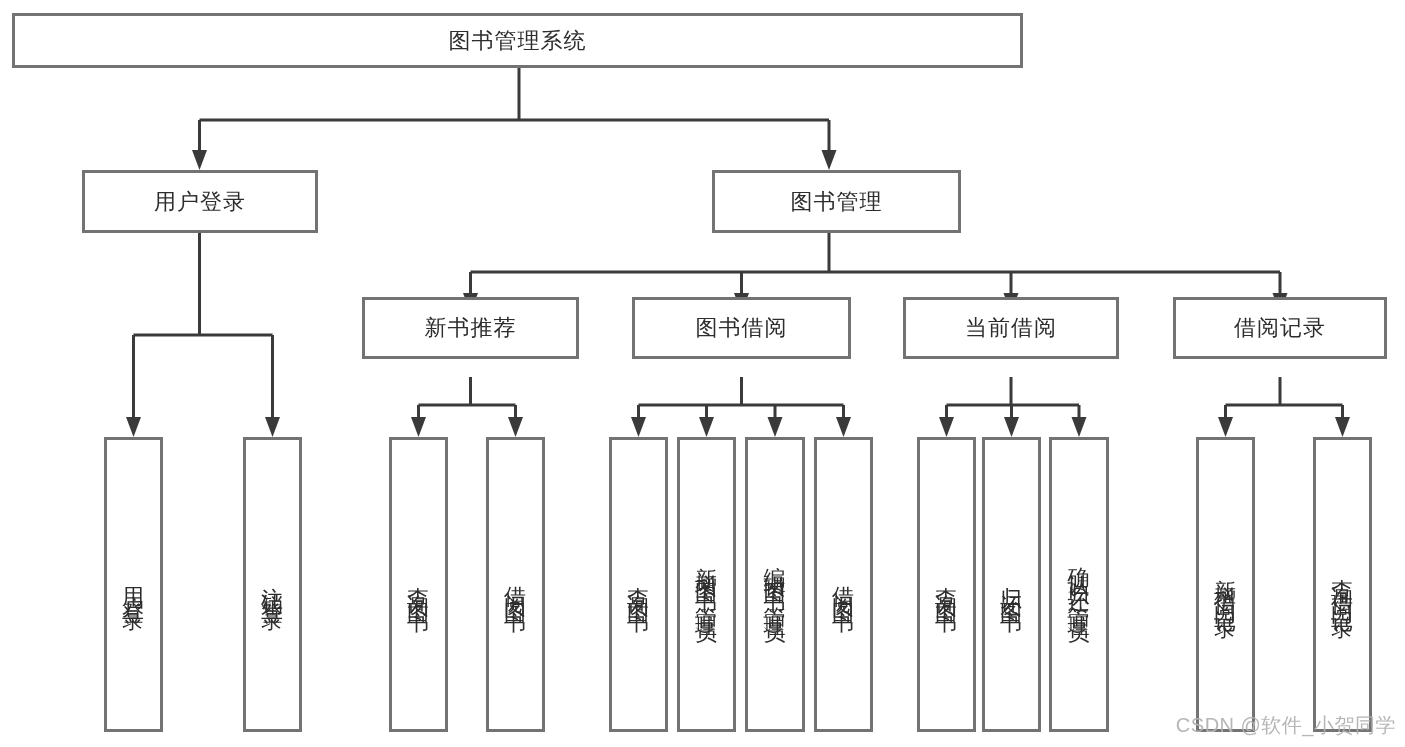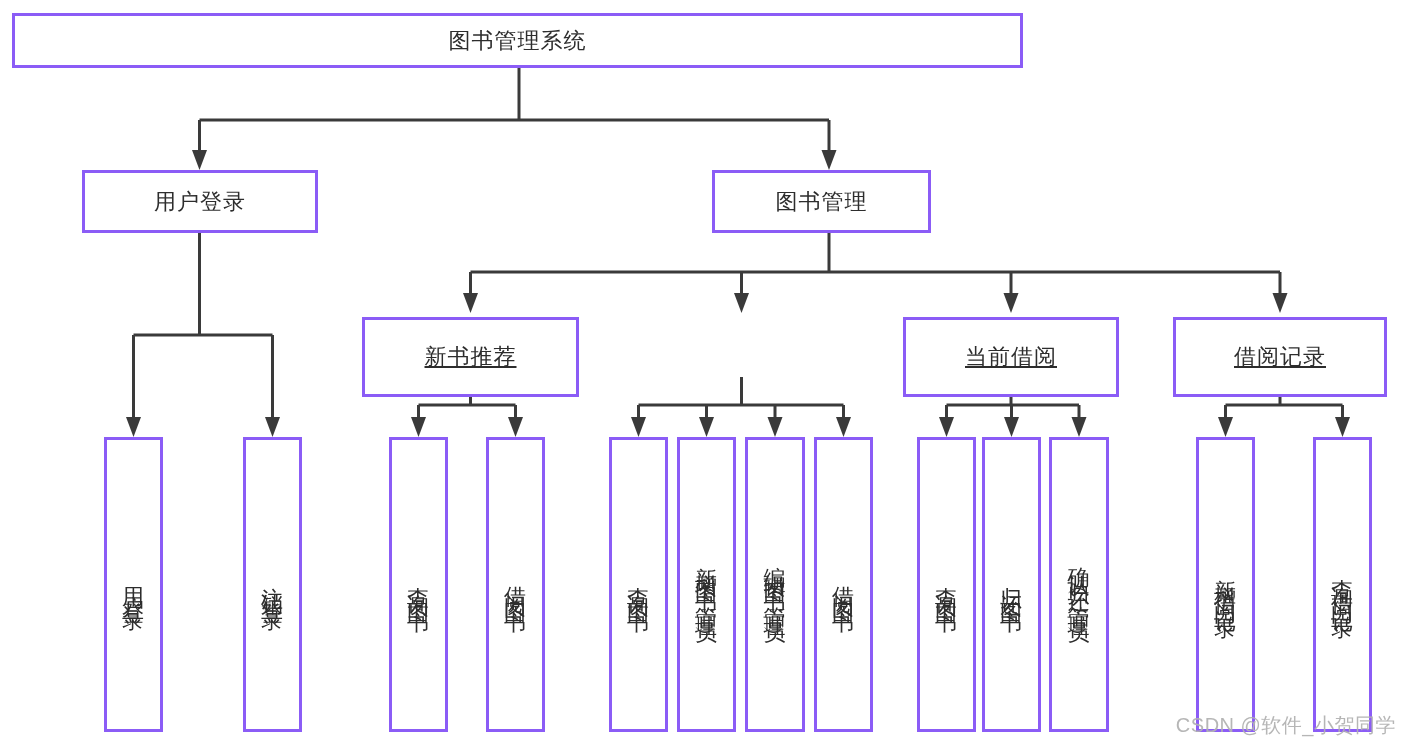--- a/index.html
+++ b/index.html
@@ -19,21 +19,21 @@
   #connectors {
     position: absolute;
     left: 0;
     top: 0;
     z-index: 1;
   }
   .node {
     position: absolute;
     box-sizing: border-box;
     background: #ffffff;
-    border: 3px solid #8b5cf6;
+    border: 3px solid #737373;
     display: flex;
     align-items: center;
     justify-content: center;
     z-index: 2;
   }
   .node .hlabel {
     font-size: 22px;
     letter-spacing: 1px;
     white-space: nowrap;
   }
@@ -41,23 +41,22 @@
     left: 12px;
     top: 13px;
     width: 1011px;
     height: 55px;
   }
   .l2 {
     top: 170px;
     height: 63px;
   }
   .l3 {
-    top: 317px;
-    height: 80px;
-    text-decoration: underline;
+    top: 297px;
+    height: 62px;
   }
   .leaf {
     top: 437px;
     height: 295px;
     width: 59px;
   }
   .vtext {
     writing-mode: vertical-rl;
     font-size: 22px;
     line-height: 1.05;
@@ -120,26 +119,29 @@
     </g>
   </svg>
 
   <div class="node root-node">
     <span class="hlabel">图书管理系统</span>
   </div>
 
   <div class="node l2" style="left:82px; width:236px;">
     <span class="hlabel">用户登录</span>
   </div>
-  <div class="node l2" style="left:712px; width:219px;">
+  <div class="node l2" style="left:712px; width:249px;">
     <span class="hlabel">图书管理</span>
   </div>
 
   <div class="node l3" style="left:362px; width:217px;">
     <span class="hlabel">新书推荐</span>
+  </div>
+  <div class="node l3" style="left:632px; width:219px;">
+    <span class="hlabel">图书借阅</span>
   </div>
   <div class="node l3" style="left:903px; width:216px;align-items:center;">
     <span class="hlabel">当前借阅</span>
   </div>
   <div class="node l3" style="left:1173px; width:214px;">
     <span class="hlabel">借阅记录</span>
   </div>
 
   <div class="node leaf" style="left:104px;">
     <span class="vtext">用户登录</span>

